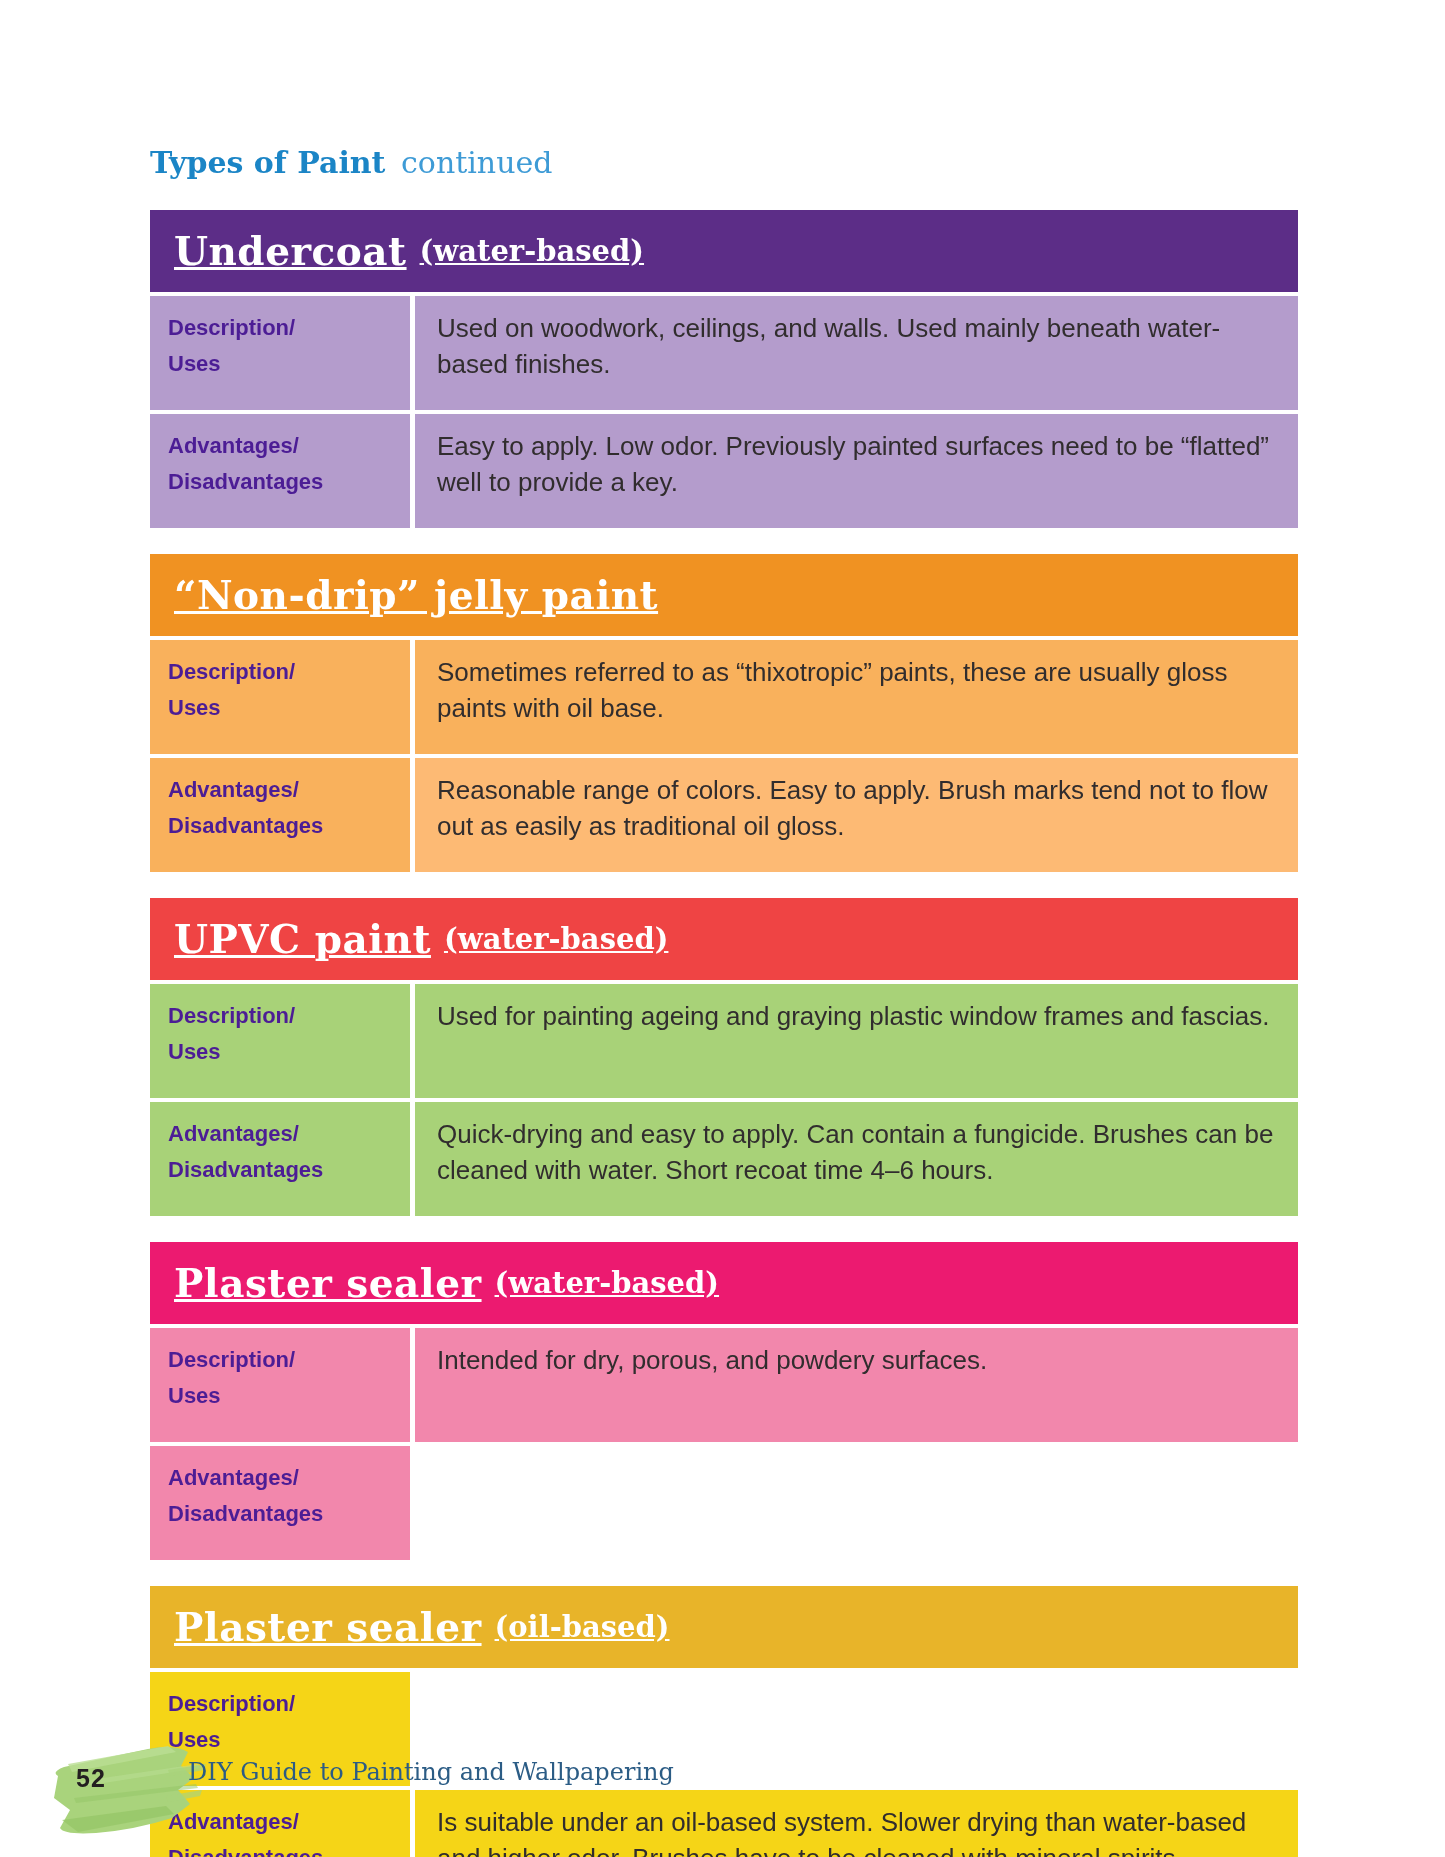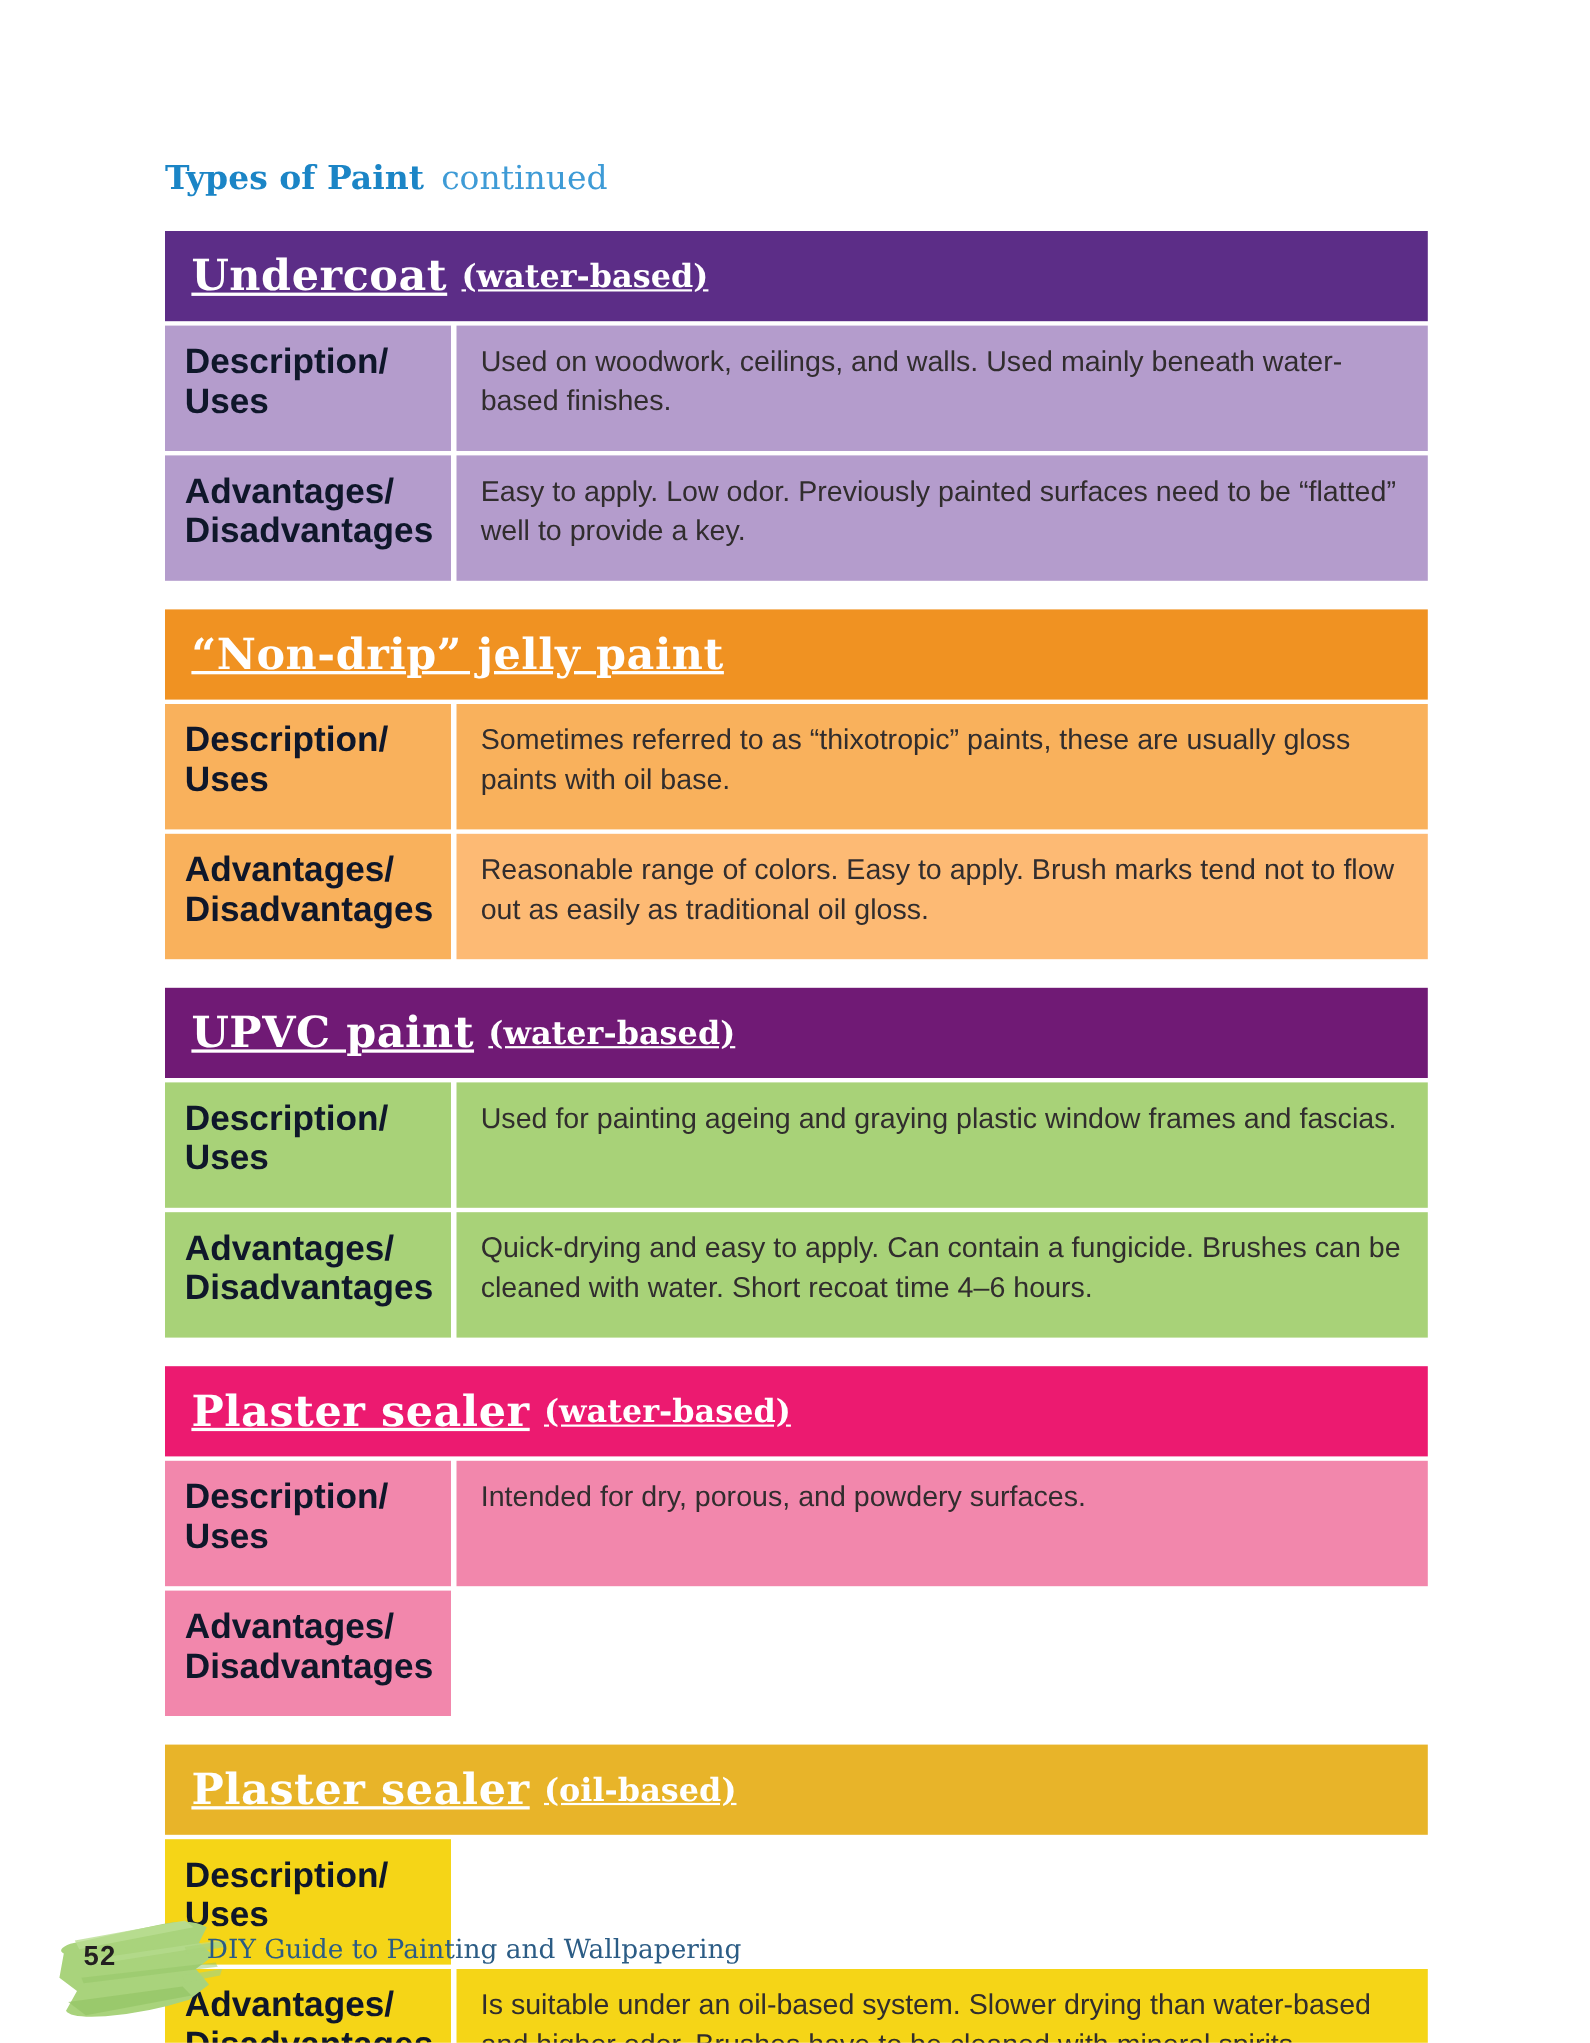--- a/index.html
+++ b/index.html
@@ -21,21 +21,21 @@
   .table-header{
     height:82px;display:flex;align-items:center;padding-left:24px;
     color:#ffffff;font-family:"DejaVu Serif", serif;font-weight:700;text-decoration:underline;
   }
   .table-title{font-size:39px;letter-spacing:0.5px;}
   .table-subtitle{font-size:29px;}
   .table-subtitle:not(:empty){margin-left:13px;}
   .table-row{display:flex;margin-top:4px;}
   .label-cell{
     width:222px;flex:0 0 222px;padding:14px 20px 28px 18px;margin-right:5px;
-    font-weight:700;font-size:32px;line-height:36px;color:#0f172a;
+    font-weight:700;font-size:22px;line-height:36px;color:#4c1d95;
   }
   .label-cell span{display:block;}
   .text-cell{
     flex:1;padding:14px 24px 12px 22px;
     font-size:26px;line-height:36px;color:#312d2e;
   }
   .page-footer{position:absolute;left:0;top:1738px;width:1222px;height:110px;}
   .brush-wrap{position:absolute;left:48px;top:2px;width:160px;height:104px;}
   .page-num{
     position:absolute;left:76px;top:26px;
@@ -92,21 +92,21 @@
     <div class="table-row">
       <div class="label-cell" style="background-color: rgb(249, 177, 92);">
         <span>Advantages/</span>
         <span>Disadvantages</span>
       </div>
       <div class="text-cell" style="background-color: #fdba74;">Reasonable range of colors. Easy to apply. Brush marks tend not to flow out as easily as traditional oil gloss.</div>
     </div>
   </section>
 
   <section class="paint-table">
-    <div class="table-header" style="background-color: #701a75; align-items: center;">
+    <div class="table-header" style="background-color: #ef4444; align-items: center;">
       <span class="table-title">UPVC paint</span>
       <span class="table-subtitle">(water-based)</span>
     </div>
     <div class="table-row">
       <div class="label-cell" style="background-color: rgb(168, 210, 120);">
         <span>Description/</span>
         <span>Uses</span>
       </div>
       <div class="text-cell" style="background-color: rgb(168, 210, 120);">Used for painting ageing and graying plastic window frames and fascias.</div>
     </div>

